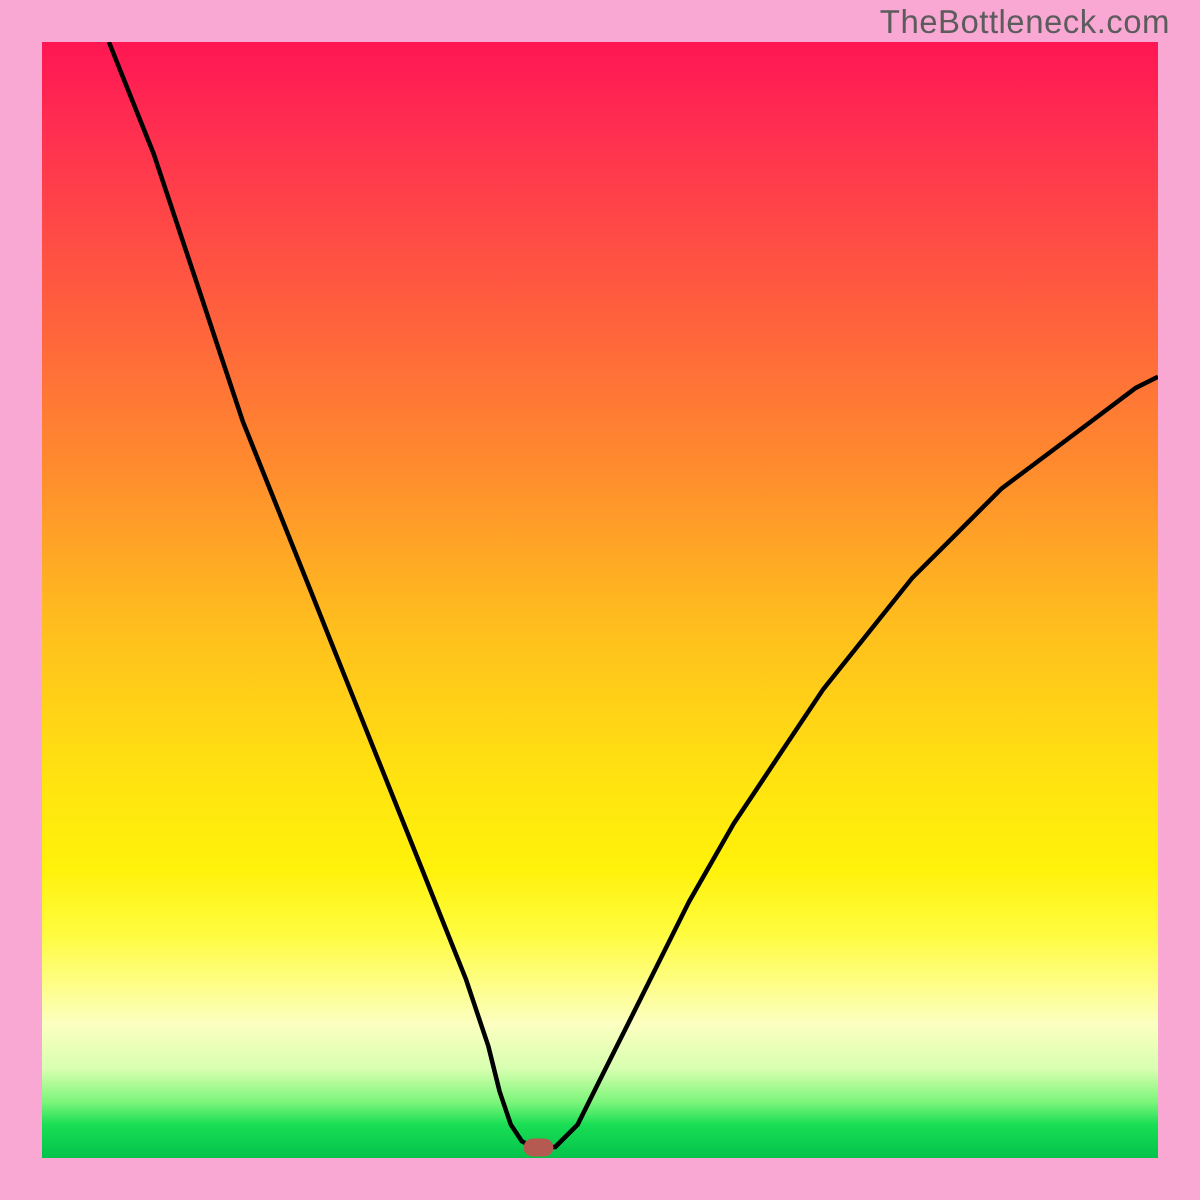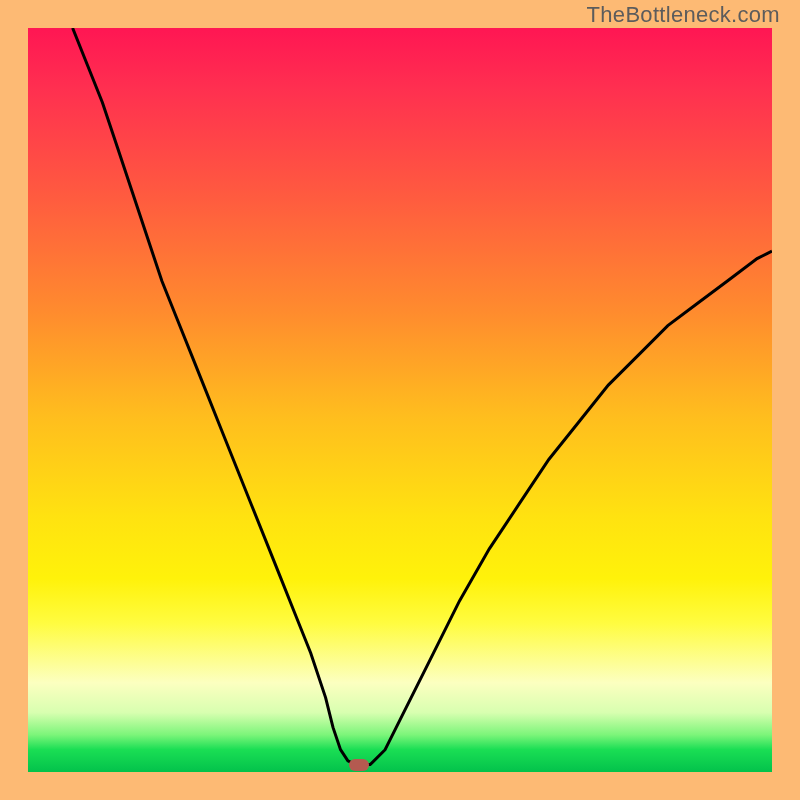--- a/index.html
+++ b/index.html
@@ -8,21 +8,21 @@
     width: 800px;
     height: 800px;
     background: #000;
     overflow: hidden;
     font-family: Arial, Helvetica, sans-serif;
   }
   .frame {
     position: relative;
     width: 800px;
     height: 800px;
-    background: #fdba74;
+    background: #f9a8d4;
   }
   .watermark {
     position: absolute;
     top: 2px;
     right: 20px;
     color: #5c5c5c;
     font-size: 22px;
     letter-spacing: 0.3px;
   }
   .plot-area {

